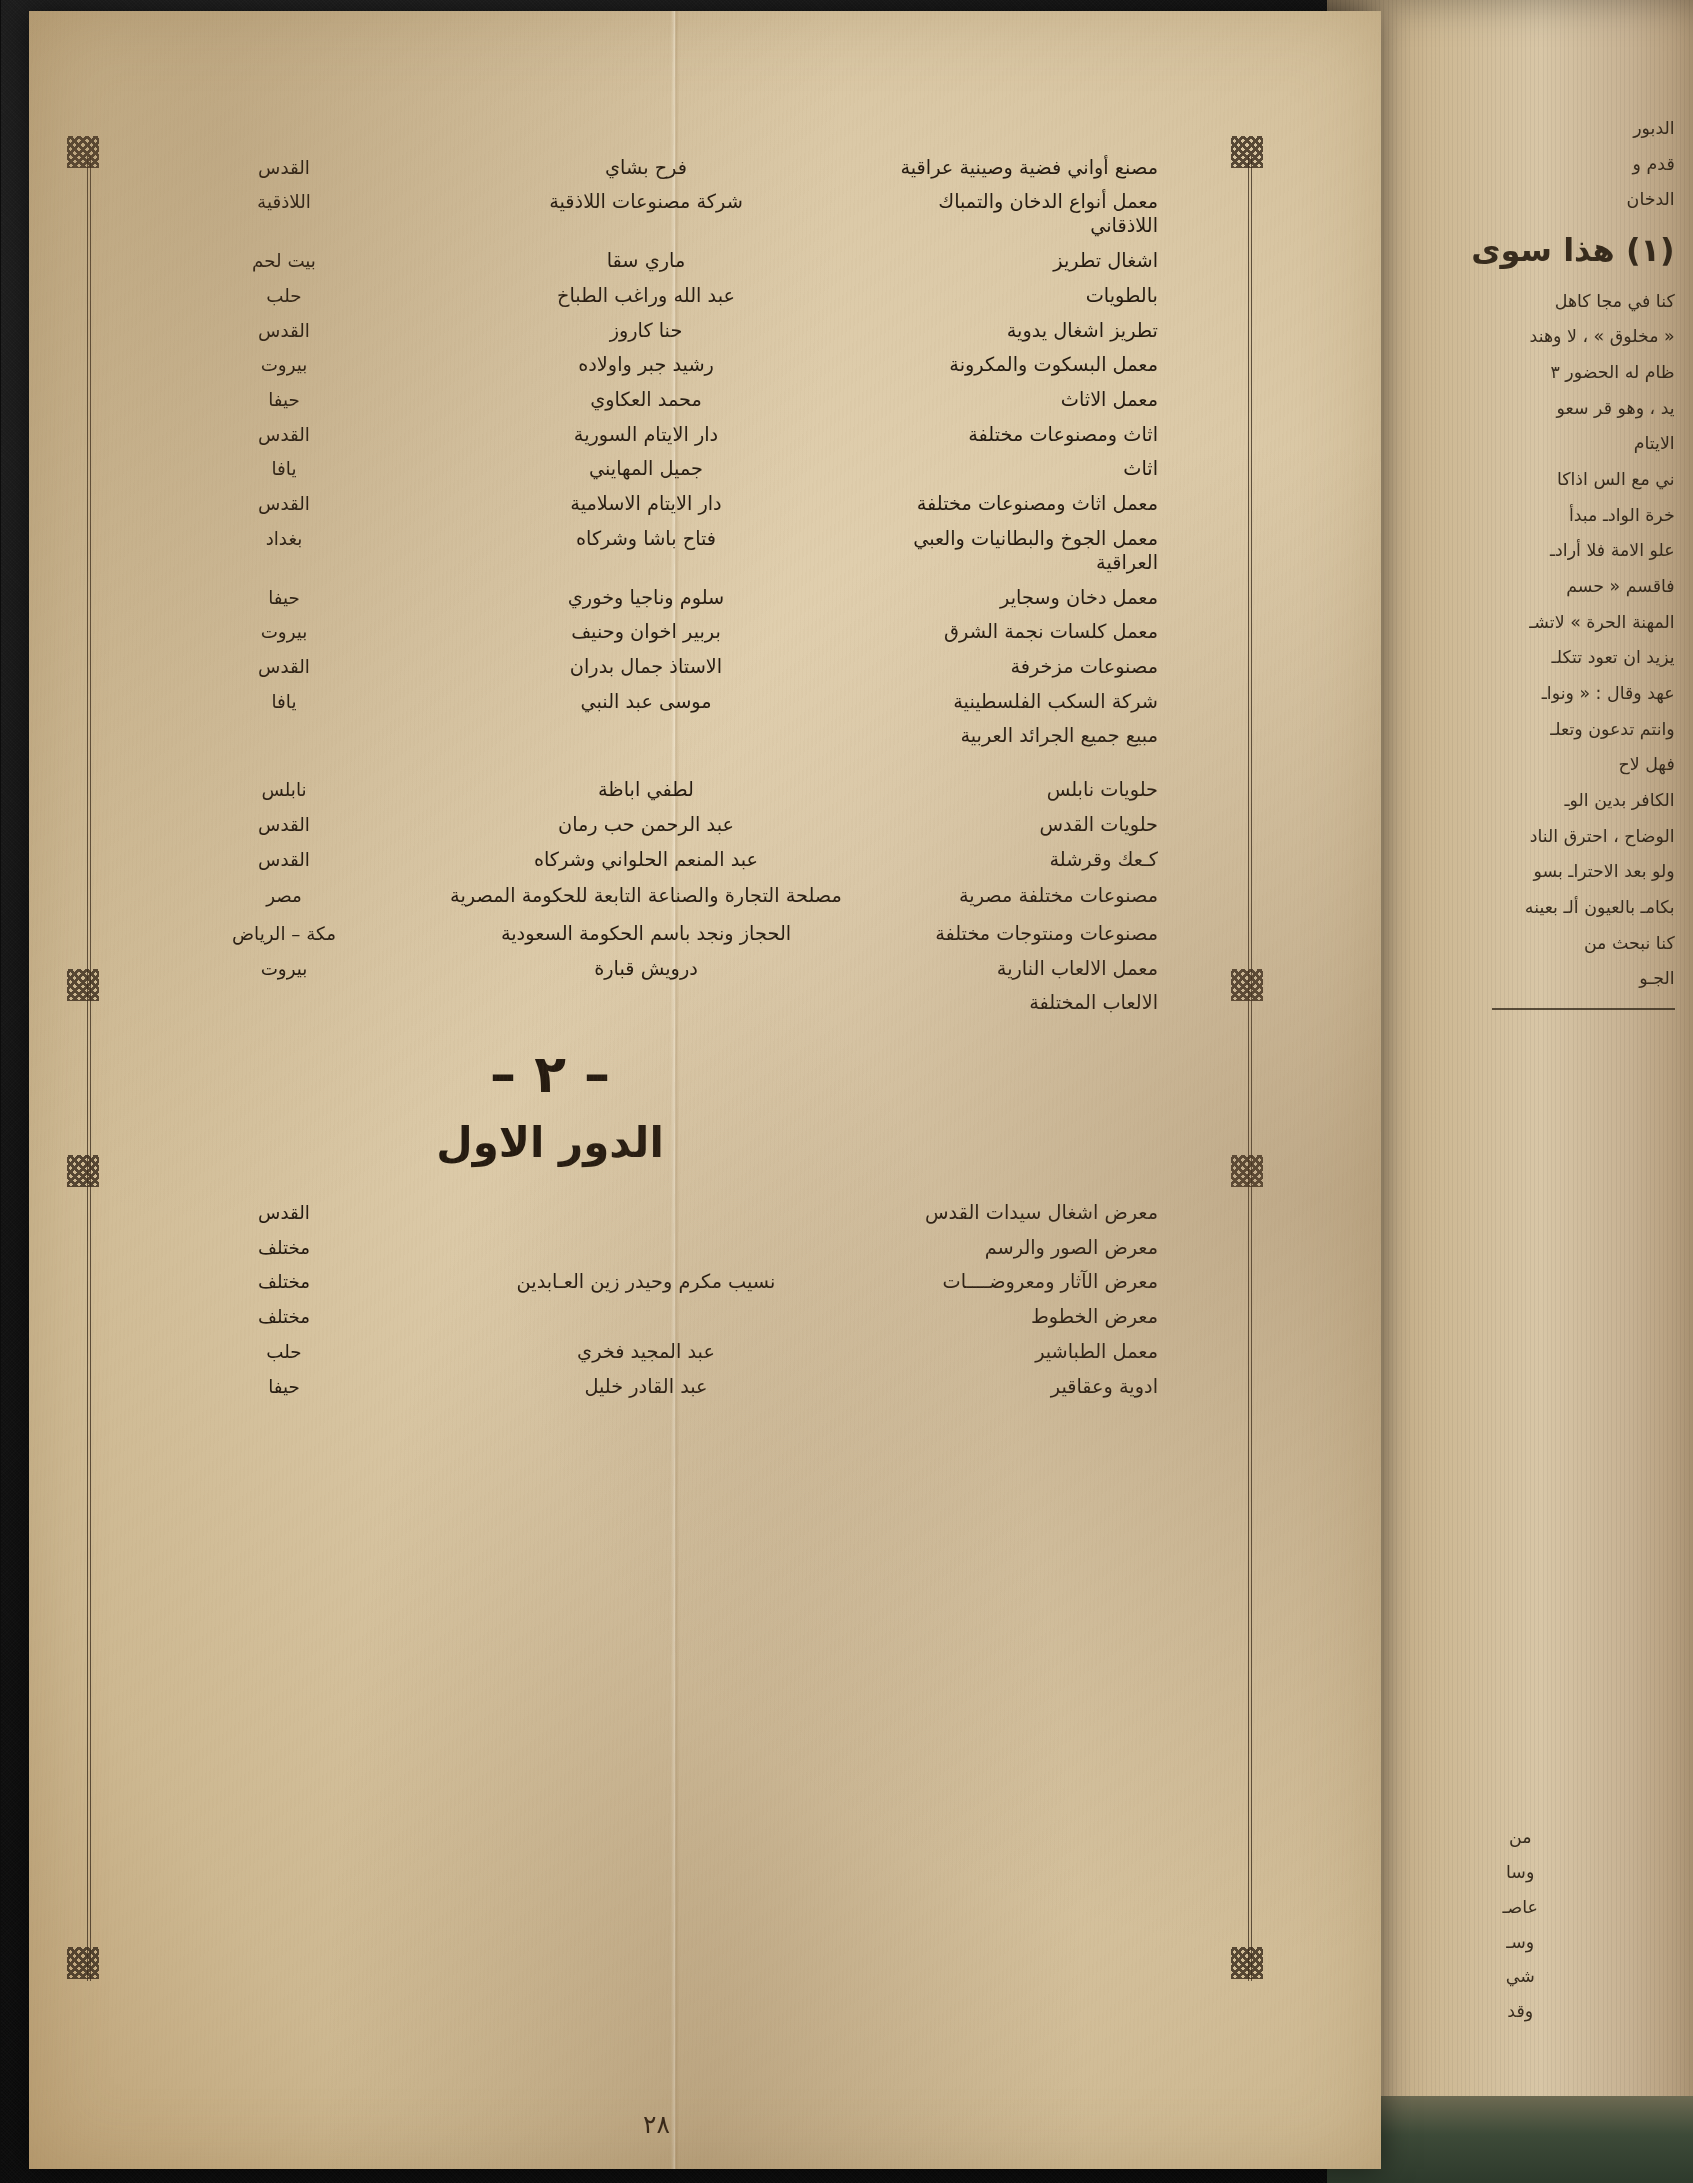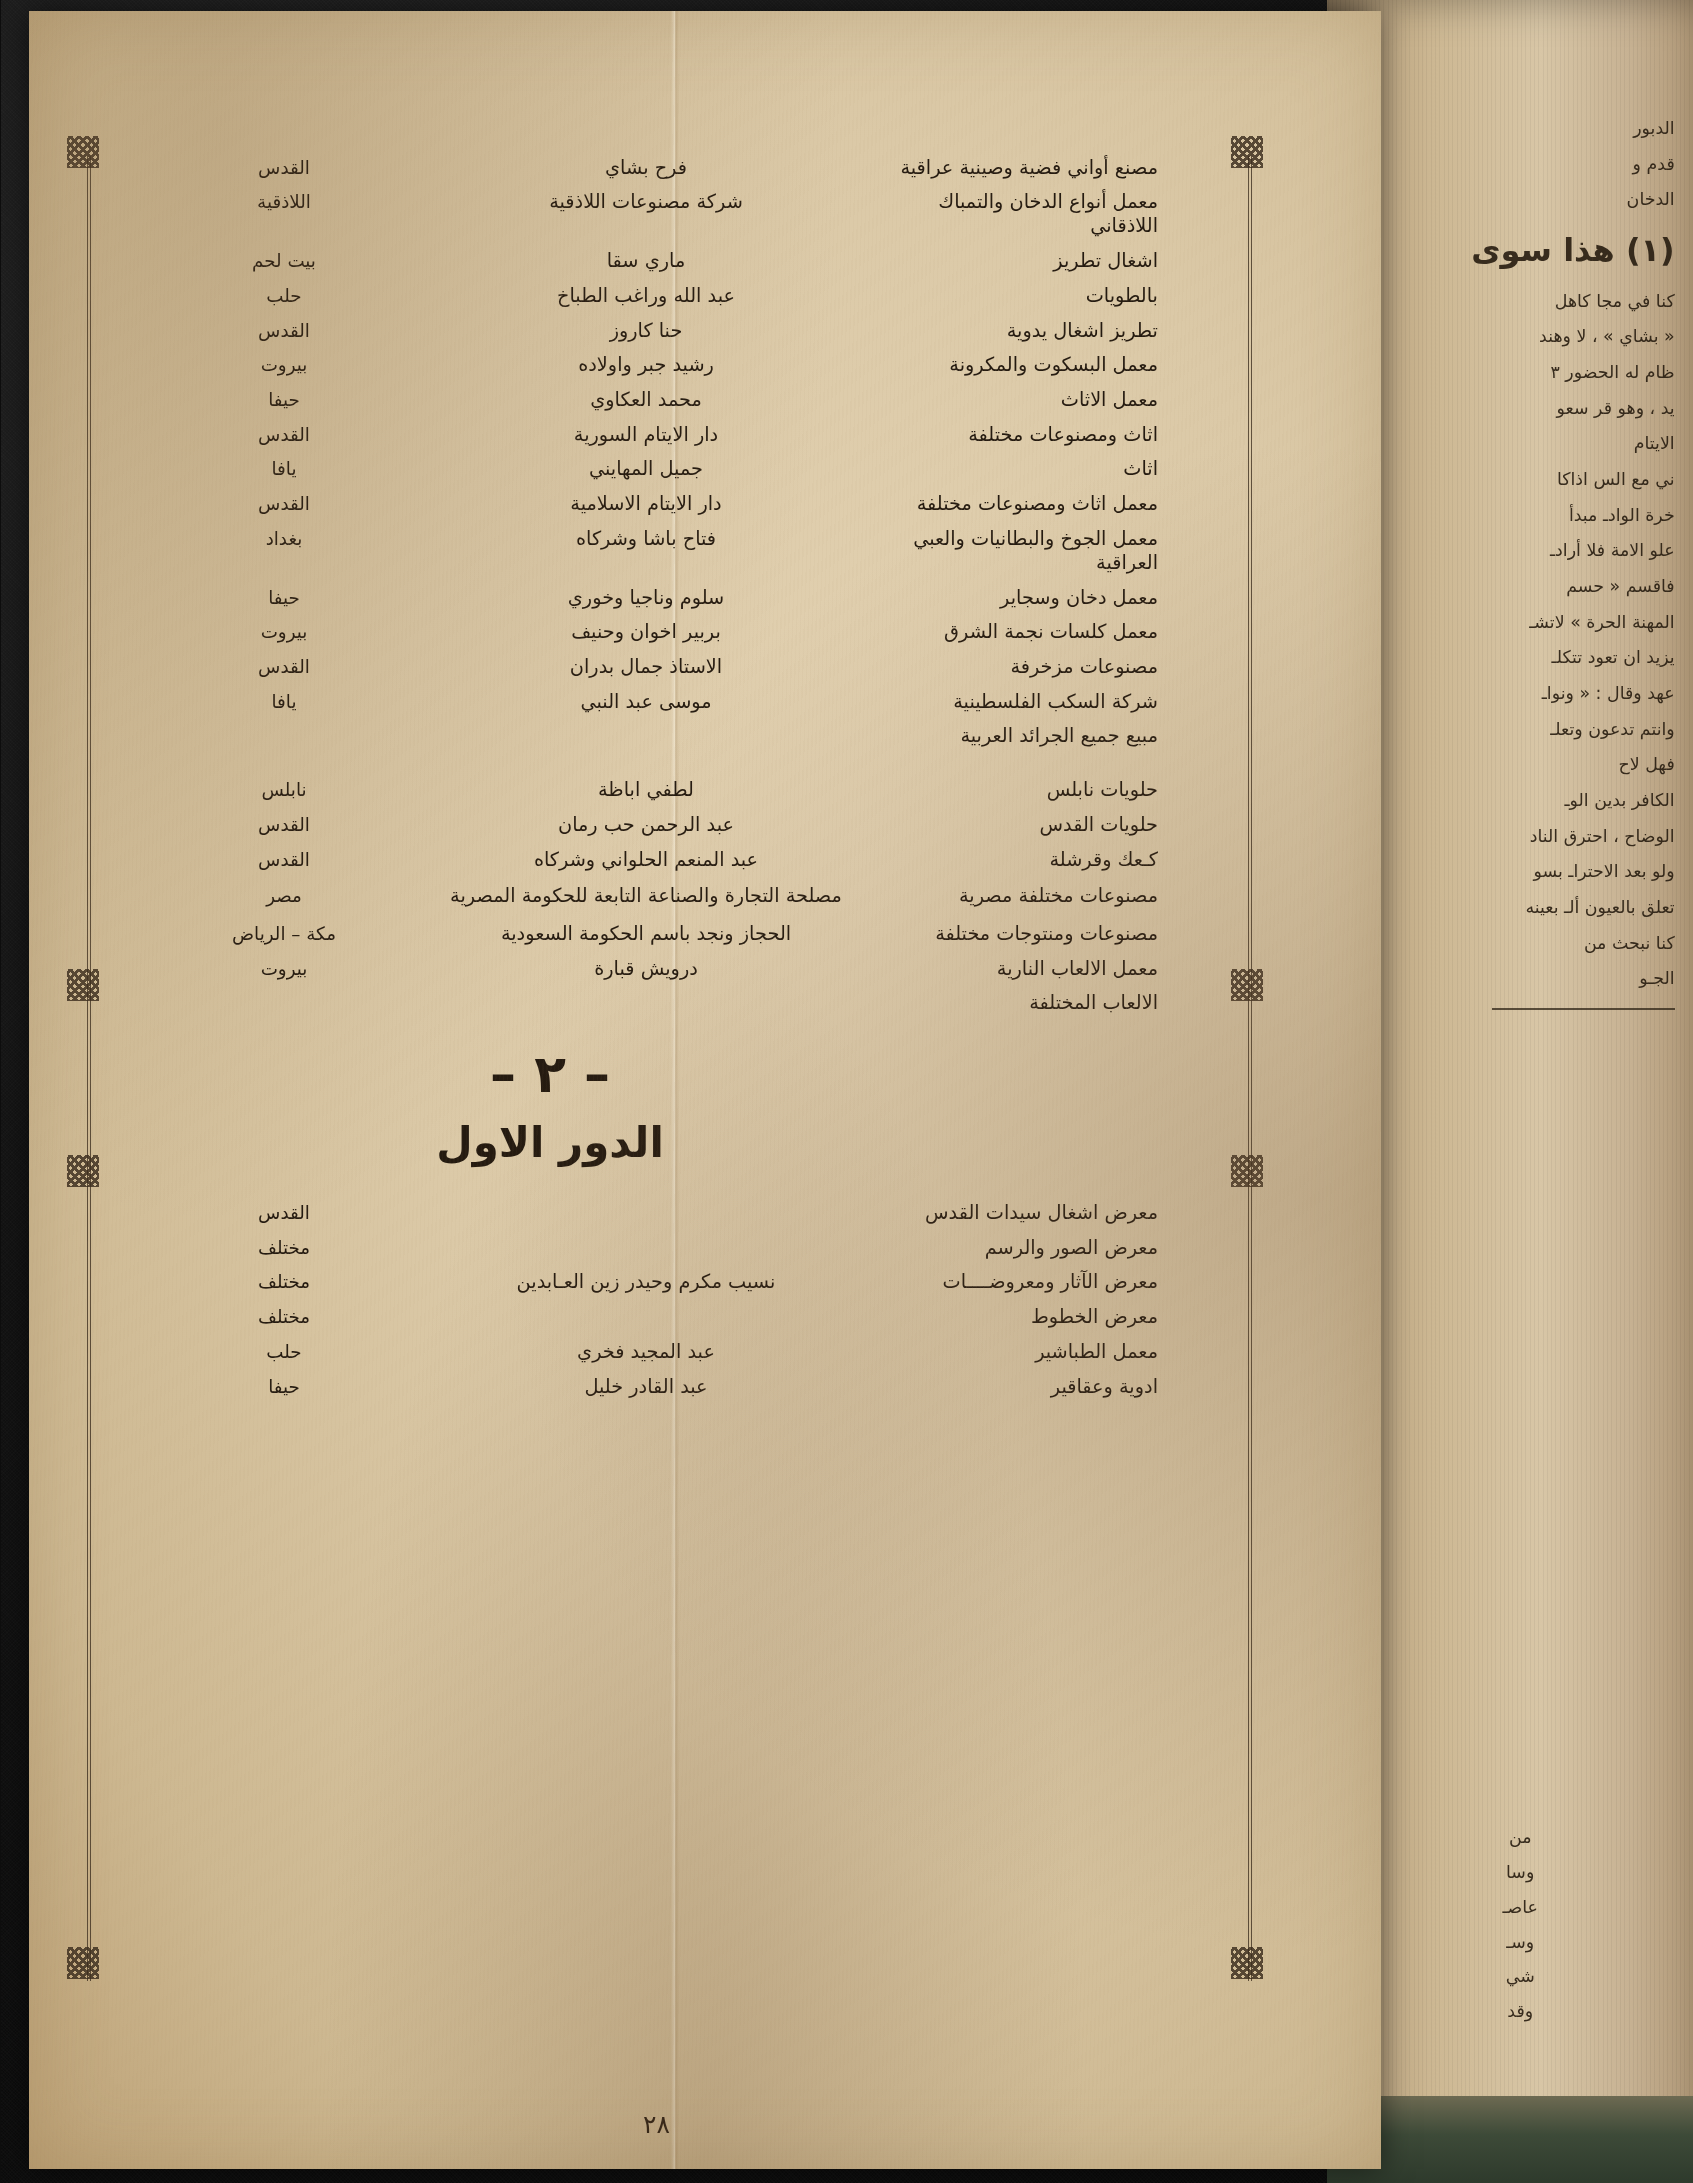--- a/index.html
+++ b/index.html
@@ -249,37 +249,37 @@
 <div class="book-bottom-cover"></div>
 
 <div class="under-page"></div>
 
 <div class="torn-col">
   <div class="tl">الدبور</div>
   <div class="tl">قدم و</div>
   <div class="tl">الدخان</div>
   <div class="tl big">(١)  هذا   سوى</div>
   <div class="tl">كنا في مجا   كاهل</div>
-  <div class="tl">« بشاي » ، لا   وهند</div>
+  <div class="tl">« مخلوق » ، لا   وهند</div>
   <div class="tl">ظام له الحضور   ٣</div>
   <div class="tl">يد ، وهو قر   سعو</div>
   <div class="tl">الايتام</div>
   <div class="tl">ني مع الس   اذاكا</div>
   <div class="tl">خرة الوادـ   مبدأ</div>
   <div class="tl">علو الامة فلا   أرادـ</div>
   <div class="tl">فاقسم «   حسم</div>
   <div class="tl">المهنة الحرة »   لاتشـ</div>
   <div class="tl">يزيد ان تعود   تتكلـ</div>
   <div class="tl">عهد وقال : «   ونواـ</div>
   <div class="tl">وانتم تدعون   وتعلـ</div>
   <div class="tl">فهل لاح</div>
   <div class="tl">الكافر بدين الوـ</div>
   <div class="tl">الوضاح ، احترق   الناد</div>
   <div class="tl">ولو بعد الاحتراـ   بسو</div>
-  <div class="tl">تعلق بالعيون ألـ   بعينه</div>
+  <div class="tl">بكامـ بالعيون ألـ   بعينه</div>
   <div class="tl">كنا نبحث   من</div>
   <div class="tl">الجـو</div>
   <div class="torn-rule"></div>
 </div>
 
 <div class="torn-col2">
   <div class="tl">من</div>
   <div class="tl">وسا</div>
   <div class="tl">عاصـ</div>
   <div class="tl">وسـ</div>

